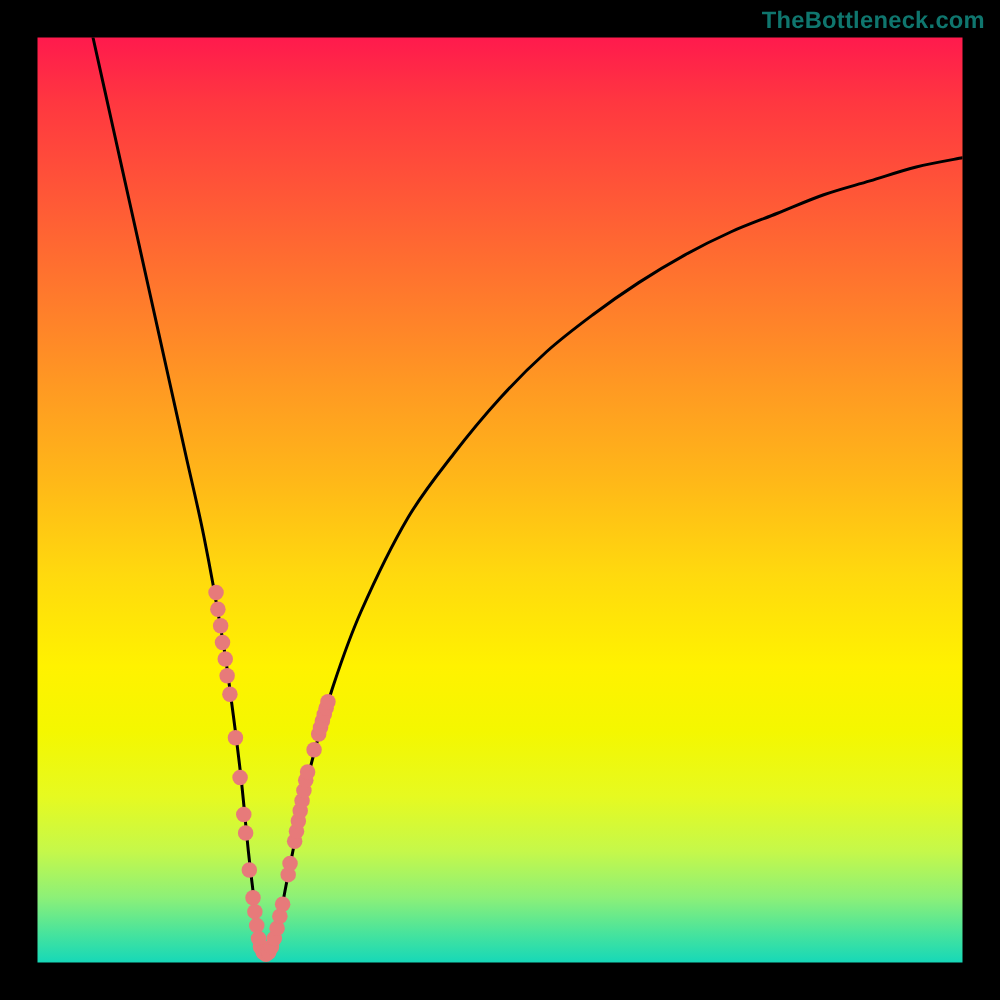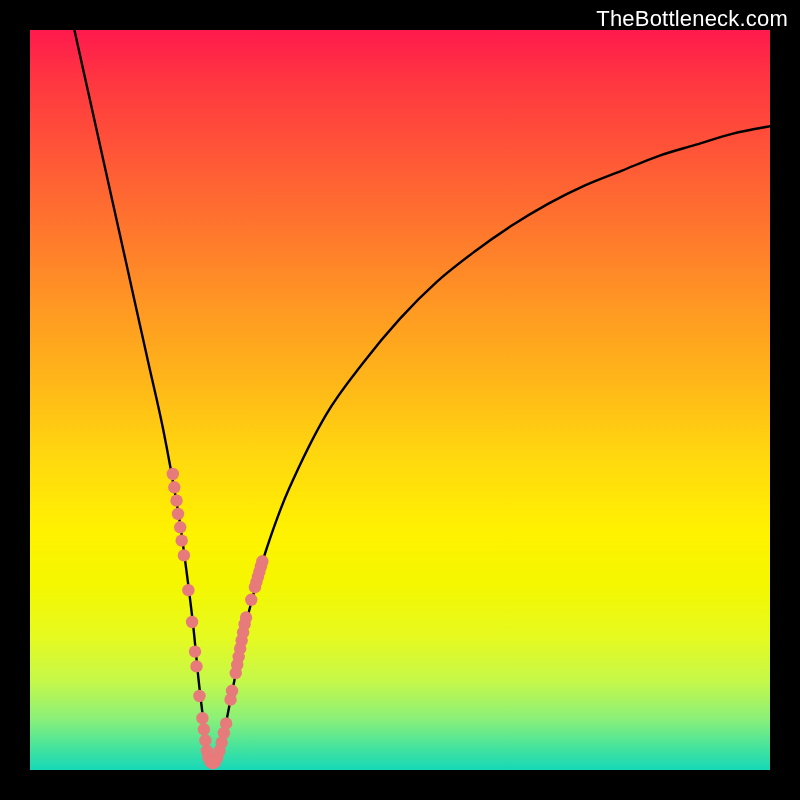--- a/index.html
+++ b/index.html
@@ -39,24 +39,24 @@
       #c5f84a 88%,
       #8cf078 93%,
       #45e39e 97%,
       #16d8b8 100%
     );
   }
   .watermark {
     position: absolute;
     top: 6px;
     right: 12px;
-    color: #ffffff;
-    font-size: 22px;
+    color: #0f766e;
+    font-size: 19px;
     letter-spacing: 0.2px;
-    font-weight: 400;
+    font-weight: 700;
     user-select: none;
   }
   svg.curve {
     position: absolute;
     left: 0;
     top: 0;
     width: 740px;
     height: 740px;
   }
 </style>

